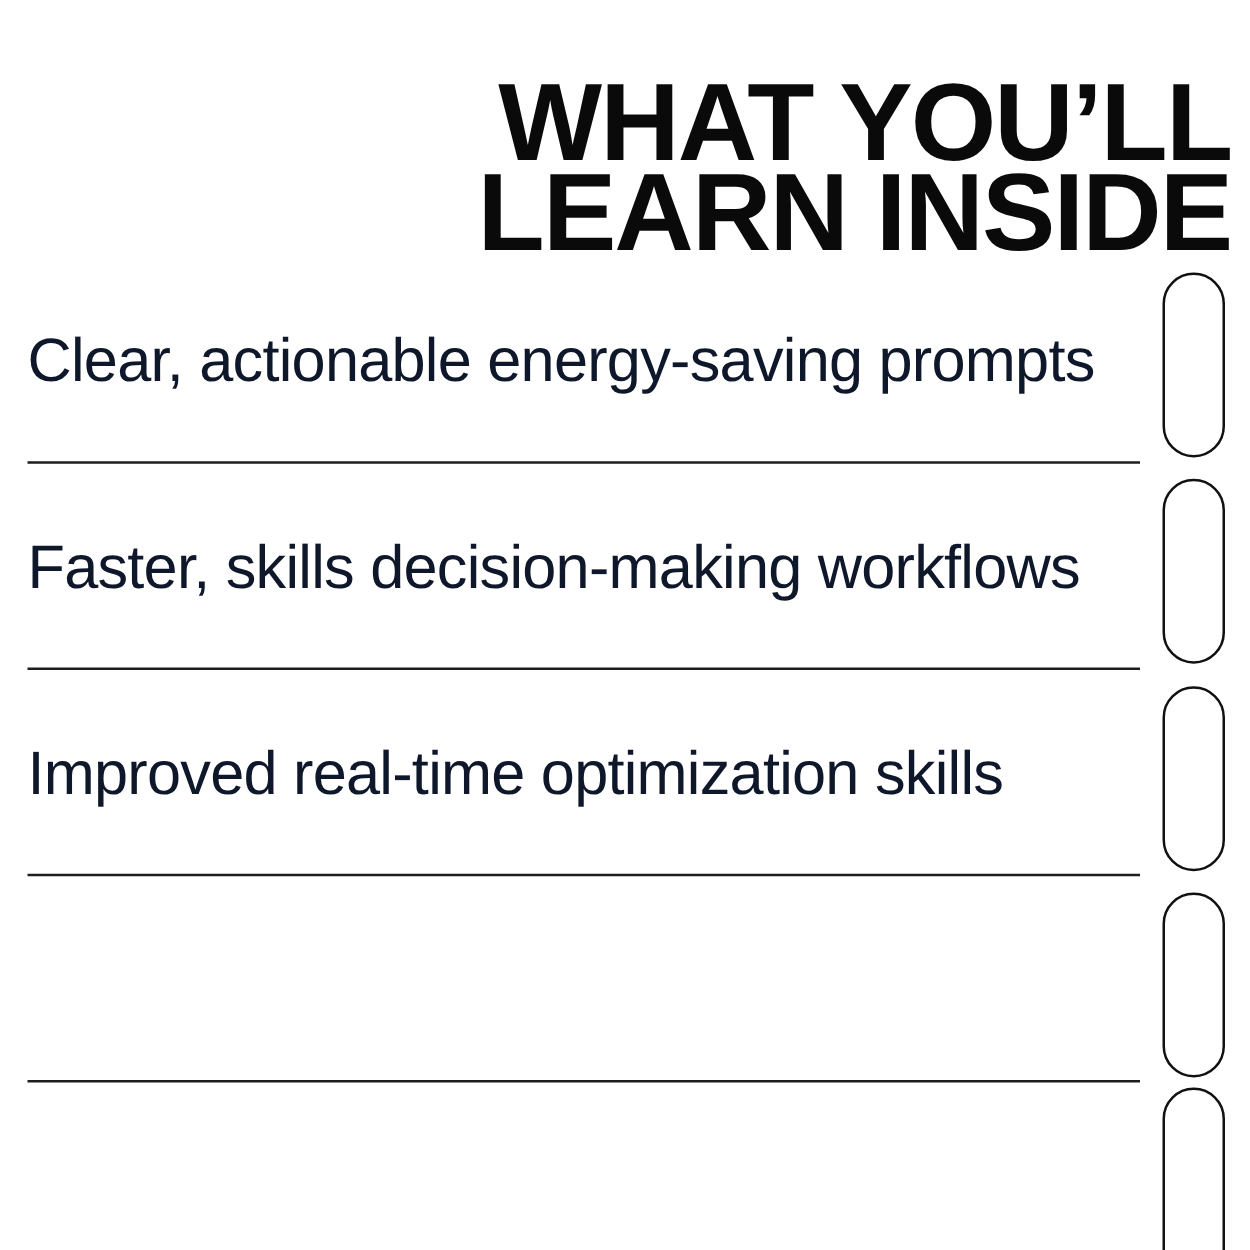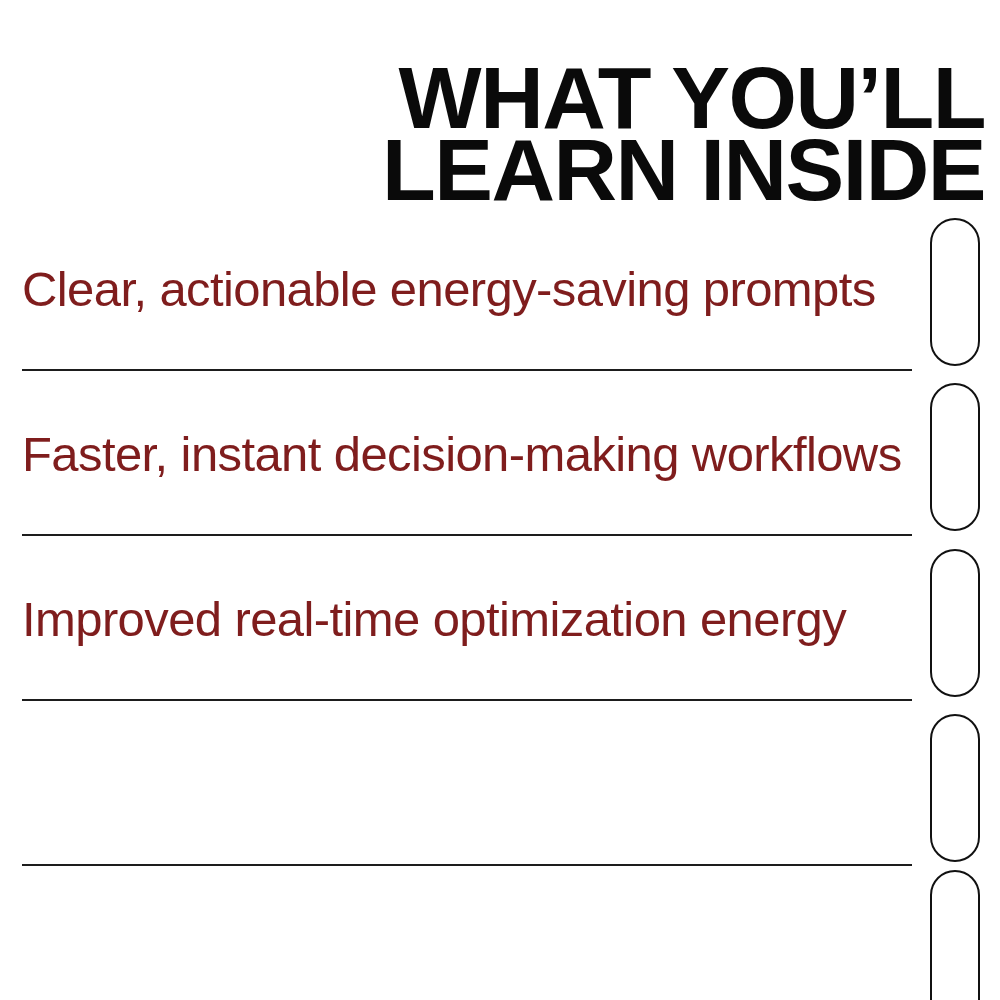--- a/index.html
+++ b/index.html
@@ -64,21 +64,21 @@
     top: 0;
     width: 890px;
     height: 165px;
     display: flex;
     align-items: center;
     font-family: "Liberation Sans", sans-serif;
     font-weight: 300;
     font-size: 49px;
     line-height: 56px;
     letter-spacing: -0.6px;
-    color: #7f1d1d;
+    color: #0f172a;
     white-space: nowrap;
   }
   .row-divider {
     position: absolute;
     left: 22px;
     bottom: 0;
     width: 890px;
     height: 2px;
     background: #1d1d1d;
   }
@@ -118,27 +118,27 @@
   </div>
 
   <div class="list">
 
     <div class="row">
       <div class="row-label">Clear, actionable energy-saving prompts</div>
       <div class="row-divider"></div>
     </div>
 
     <div class="row">
-      <div class="row-label">Faster, instant decision-making workflows</div>
+      <div class="row-label">Faster, skills decision-making workflows</div>
       <div class="row-divider"></div>
     </div>
 
 
     <div class="row">
-      <div class="row-label">Improved real-time optimization energy</div>
+      <div class="row-label">Improved real-time optimization skills</div>
       <div class="row-divider"></div>
     </div>
 
     <div class="row">
       <div class="row-divider"></div>
     </div>
 
   </div>
 
   <div class="pill-column">

